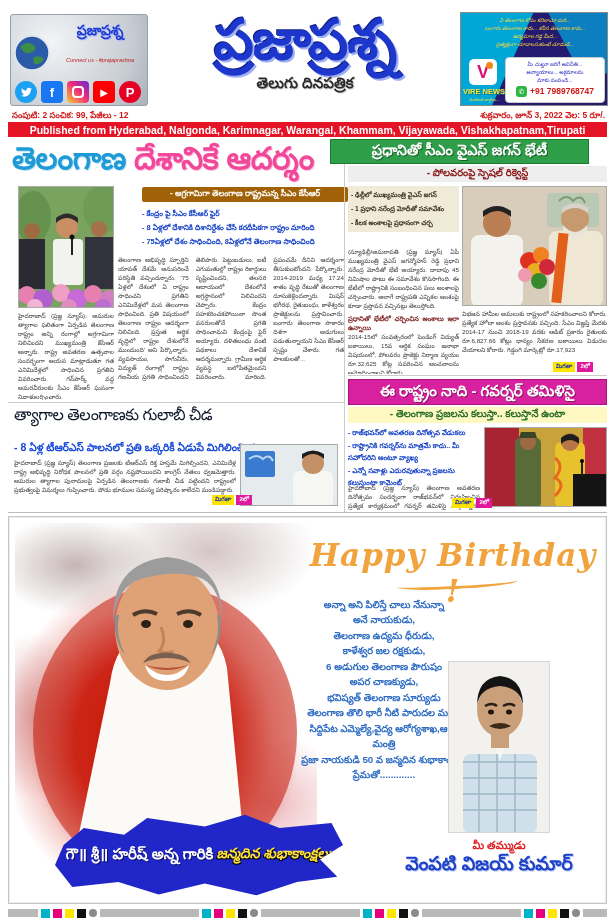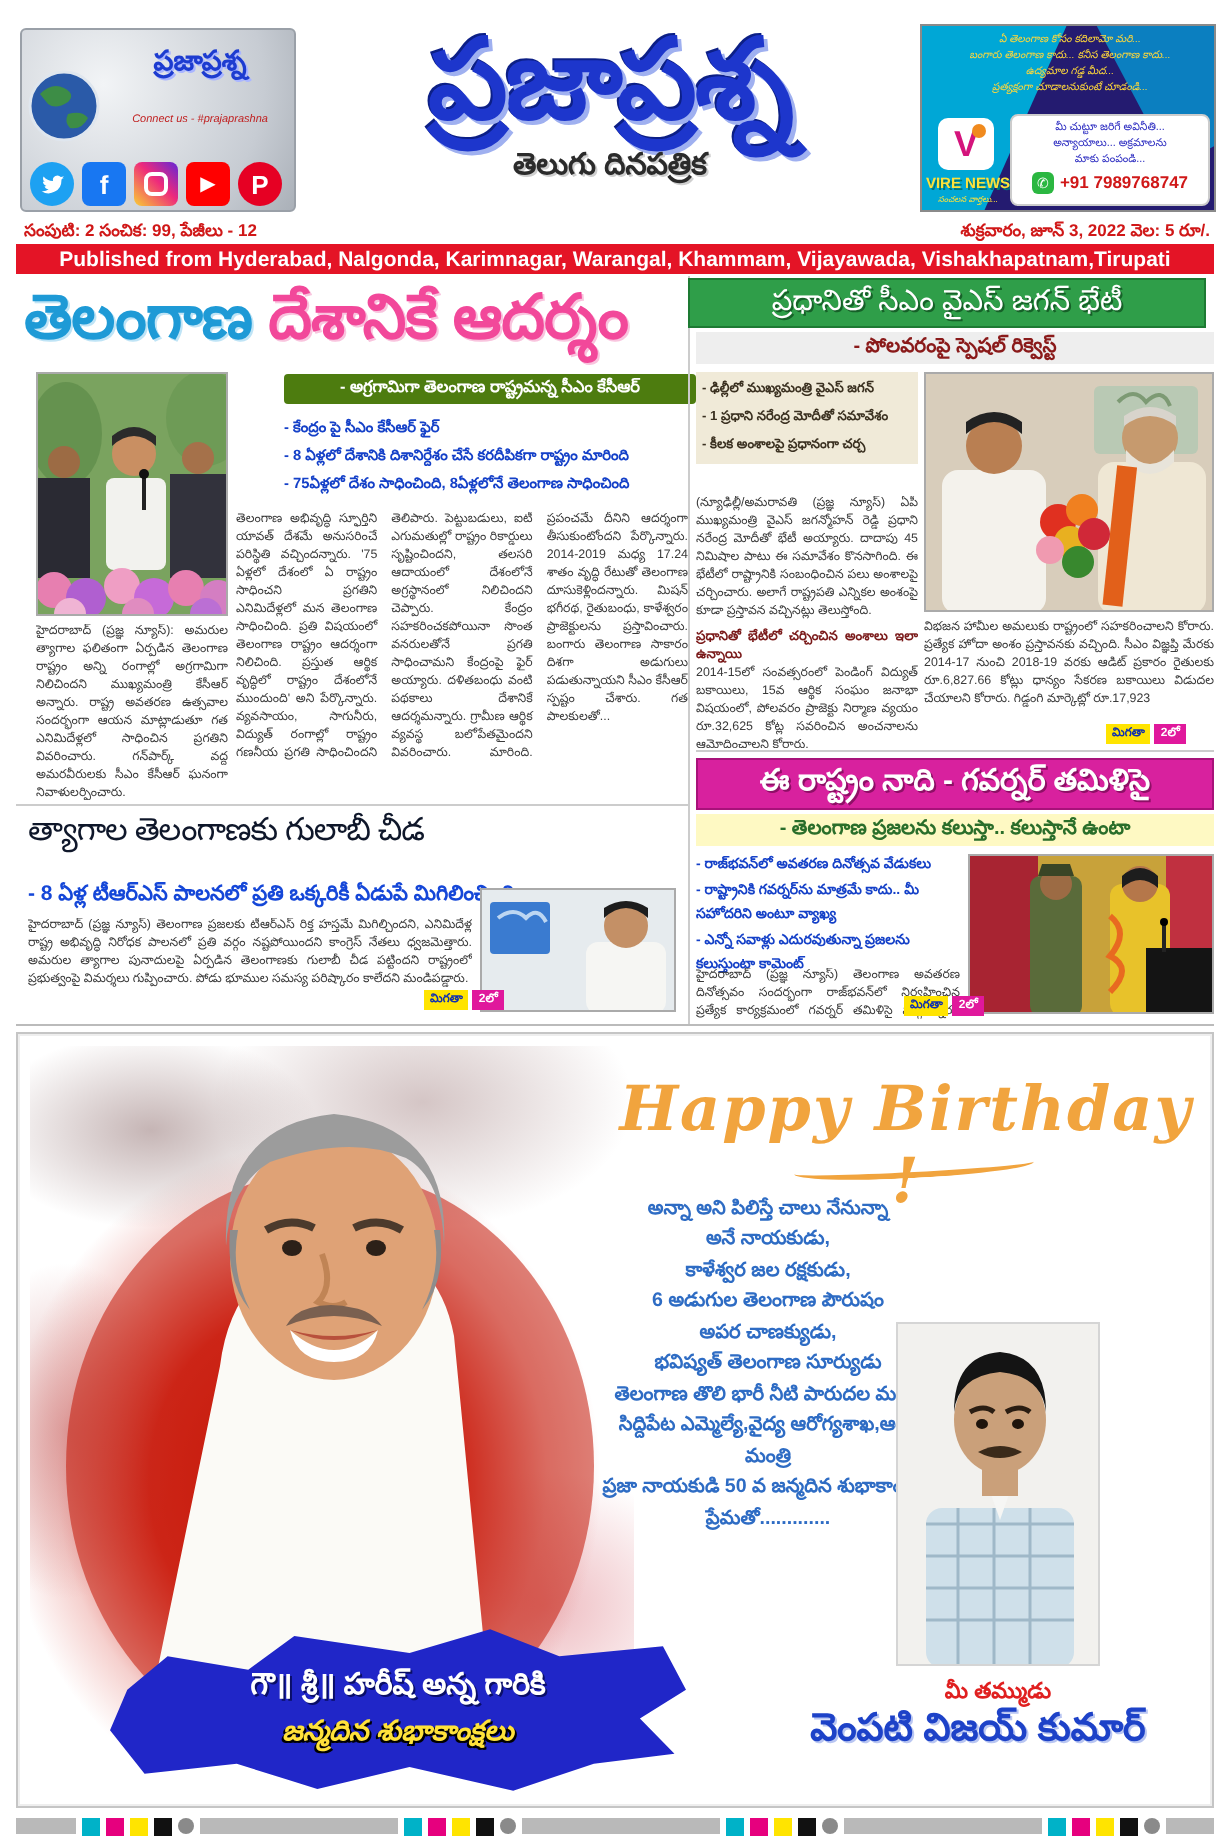--- a/index.html
+++ b/index.html
@@ -48,35 +48,35 @@
   .published-bar{left:8px;top:122px;width:599px;height:15px;background:#e41426;color:#fff;font-weight:bold;font-size:10.5px;
     display:flex;align-items:center;justify-content:center;}
 
   
   .main-headline{left:12px;top:141px;width:336px;font-size:31px;font-weight:bold;letter-spacing:-0.5px;white-space:nowrap;}
   .mh1{color:#1e9ad6;text-shadow:1px 1px 0 #bfe4f6;}
   .mh2{color:#f2489a;text-shadow:1px 1px 0 #f9c4de;}
 
   .photo{overflow:hidden;border:1px solid #aaa;}
   .kcr-photo{left:18px;top:186px;width:96px;height:122px;}
-  .kicker{left:142px;top:187px;width:206px;height:15px;background:#4d7c0f;color:#fff;font-weight:bold;font-size:8.2px;
+  .kicker{left:142px;top:187px;width:206px;height:15px;background:#a16207;color:#fff;font-weight:bold;font-size:8.2px;
     display:flex;align-items:center;justify-content:center;border-radius:2px;}
   .main-bullets{left:142px;top:207px;width:206px;color:#1440c8;font-weight:bold;font-size:7.4px;line-height:1.9;}
   .bodytext{font-size:6.2px;line-height:1.45;color:#3a3a3a;text-align:justify;}
   .main-col0{left:18px;top:312px;width:96px;height:88px;overflow:hidden;}
   .main-cols{left:118px;top:256px;width:226px;height:144px;column-count:3;column-gap:7px;overflow:hidden;}
 
   .vdiv{left:344px;top:138px;width:1px;height:374px;background:#cccccc;}
   .hdiv-left{left:8px;top:402px;width:336px;height:1px;background:#cccccc;}
   .hdiv-right{left:348px;top:375px;width:259px;height:1px;background:#cccccc;}
   .hdiv-bottom{left:8px;top:512px;width:599px;height:1px;background:#bbbbbb;}
 
   
-  .jagan-banner{left:344px;top:139px;width:259px;height:25px;background:#2f9e49;border:1px solid #1d7a33;color:#fff;
-    font-weight:normal;font-size:14.5px;display:flex;align-items:center;justify-content:center;text-shadow:1px 1px 0 #166028;}
+  .jagan-banner{left:330px;top:139px;width:259px;height:25px;background:#2f9e49;border:1px solid #1d7a33;color:#fff;
+    font-weight:bold;font-size:14.5px;display:flex;align-items:center;justify-content:center;text-shadow:1px 1px 0 #166028;}
   .jagan-sub{left:348px;top:166px;width:259px;height:16px;background:#eeeeee;color:#8a1a1a;font-weight:bold;font-size:10px;
     display:flex;align-items:center;justify-content:center;}
   .jagan-bullets{left:348px;top:186px;width:111px;background:#f0ead8;color:#3a3020;font-weight:bold;font-size:6.6px;line-height:2.1;padding:2px 3px;}
   .jagan-photo{left:462px;top:186px;width:145px;height:120px;}
   .jagan-body1{left:348px;top:248px;width:111px;height:126px;overflow:hidden;}
   .crosshead{font-weight:bold;color:#7a1a1a;font-size:6.6px;margin-top:3px;}
   .jagan-body2{left:462px;top:310px;width:145px;height:50px;overflow:hidden;}
   .tagrow{display:inline-flex;gap:2px;}
   .tag-more{background:#ffe400;color:#1030b0;font-weight:bold;font-size:6px;padding:1px 3px;}
   .tag-page{background:#e0189c;color:#fff;font-weight:bold;font-size:6px;padding:1px 3px;}
@@ -111,21 +111,21 @@
       #ffffff;}
   .greeting{position:absolute;left:296px;top:20px;width:296px;text-align:center;color:#f1a43e;
     font-family:"DejaVu Serif","Liberation Serif",serif;font-style:italic;font-weight:bold;font-size:31px;letter-spacing:1px;}
   .greeting-flourish{position:absolute;left:388px;top:62px;width:120px;height:10px;border-bottom:3px solid #f1a43e;border-radius:50%;transform:rotate(-3deg);}
   .bday-message{position:absolute;left:290px;top:80px;width:170px;text-align:center;color:#2e6cc4;font-weight:bold;font-size:9.8px;line-height:1.58;}
   .vijay-photo{position:absolute;left:439px;top:144px;width:102px;height:172px;border:1px solid #d5d5d5;overflow:hidden;}
   .from-label{position:absolute;left:430px;top:322px;width:120px;text-align:center;color:#e02020;font-weight:bold;font-size:11px;}
   .from-name{position:absolute;left:368px;top:336px;width:224px;text-align:center;color:#1d42c8;font-weight:bold;font-size:19px;text-shadow:1px 1px 0 #b9c6f2;}
   .splash{position:absolute;left:46px;top:296px;width:288px;height:84px;background:#2026c8;
     clip-path:polygon(3% 38%,10% 18%,24% 26%,32% 6%,52% 16%,66% 2%,78% 18%,96% 12%,100% 38%,92% 55%,98% 76%,84% 82%,70% 98%,52% 84%,36% 97%,22% 82%,6% 88%,0% 62%);
-    display:flex;flex-direction:column;align-items:center;justify-content:center;gap:3px;}
+    display:flex;align-items:center;justify-content:center;gap:3px;}
   .splash-l1{color:#ffffff;font-weight:bold;font-size:15px;text-shadow:1px 1px 0 #0a0e66;}
   .splash-l2{color:#ffe23a;font-weight:bold;font-style:italic;font-size:14px;text-shadow:1px 1px 0 #000,-1px 1px 0 #000;}
 
   
   .calib{left:8px;top:908px;width:599px;height:10px;display:flex;align-items:center;gap:3px;}
   .cb-gray{height:8px;background:#b9b9b9;flex:1;}
   .cb-sq{width:9px;height:9px;}
   .cb-c{background:#00b2c8;} .cb-m{background:#e6007e;} .cb-y{background:#ffe400;} .cb-k{background:#111;}
   .cb-dot{width:8px;height:8px;border-radius:50%;background:#8a8a8a;}
 </style>
@@ -353,20 +353,21 @@
         <path d="M130 142 q22 10 44 0 q-22 6 -44 0 Z" fill="#b8503c"></path>
       </svg>
     </div>
 
     <div class="greeting">Happy Birthday !</div>
     <div class="greeting-flourish"></div>
 
     <div class="bday-message">
       <div>అన్నా అని పిలిస్తే చాలు నేనున్నా</div>
       <div>అనే నాయకుడు,</div>
+      <div>తెలంగాణ ఉద్యమ ధీరుడు,</div>
       <div>కాళేశ్వర జల రక్షకుడు,</div>
       <div>6 అడుగుల తెలంగాణ పౌరుషం</div>
       <div>అపర చాణక్యుడు,</div>
       <div>భవిష్యత్ తెలంగాణ సూర్యుడు</div>
       <div>తెలంగాణ తొలి భారీ నీటి పారుదల మంత్రి</div>
       <div>సిద్దిపేట ఎమ్మెల్యే,వైద్య ఆరోగ్యశాఖ,ఆర్థిక మంత్రి</div>
       <div>ప్రజా నాయకుడి 50 వ జన్మదిన శుభాకాంక్షలు</div>
       <div>ప్రేమతో.............</div>
     </div>
 

